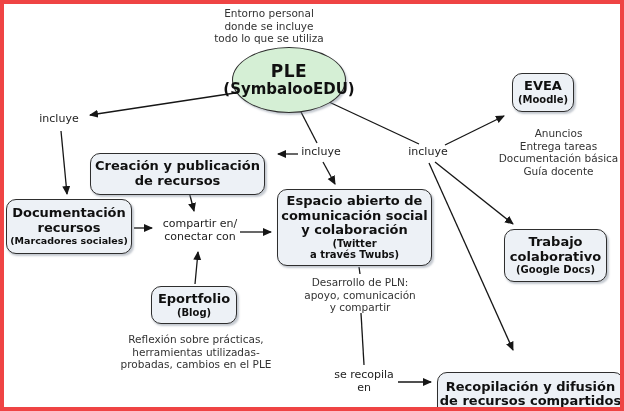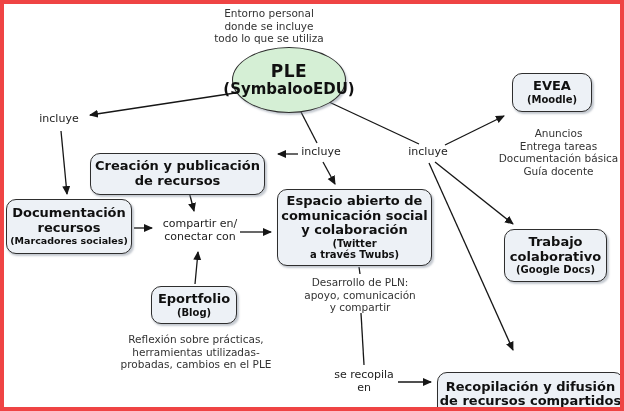--- a/index.html
+++ b/index.html
@@ -90,21 +90,21 @@
   </div>
 
   <div class="node" style="left:273px;top:185px;width:155px;height:77px;">
     <div class="node-title">Espacio abierto de
 comunicación social
 y colaboración</div>
     <div class="node-sub">(Twitter
 a través Twubs)</div>
   </div>
 
-  <div class="node" style="left:508px;top:69px;width:80px;height:39px;">
+  <div class="node" style="left:508px;top:69px;width:62px;height:39px;">
     <div class="node-title">EVEA</div>
     <div class="node-sub">(Moodle)</div>
   </div>
 
   <div class="node" style="left:500px;top:225px;width:103px;height:53px;">
     <div class="node-title">Trabajo
 colaborativo</div>
     <div class="node-sub">(Google Docs)</div>
   </div>
 

